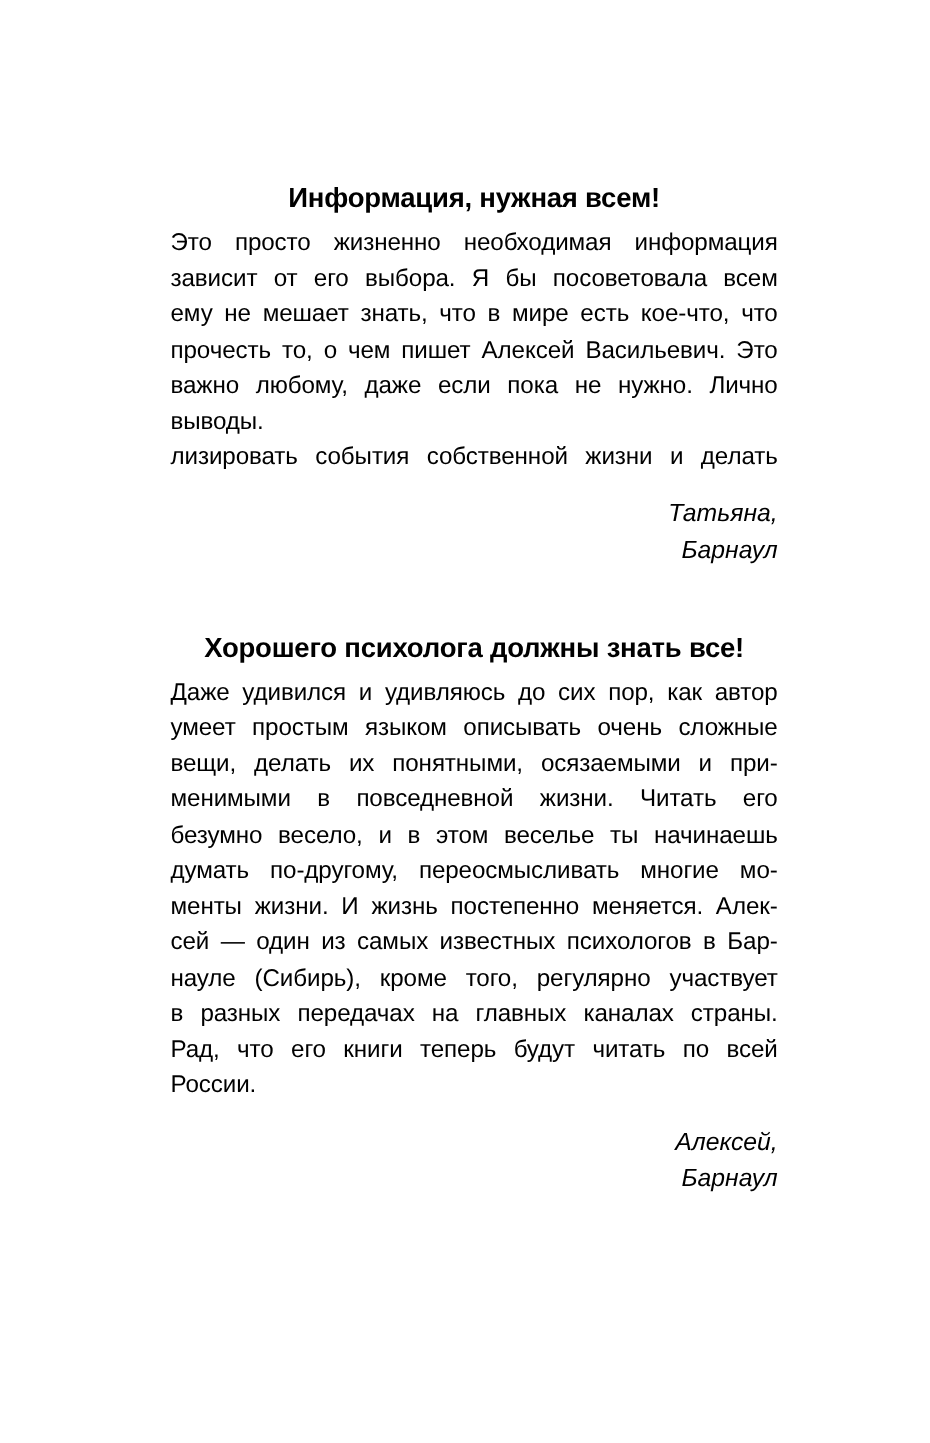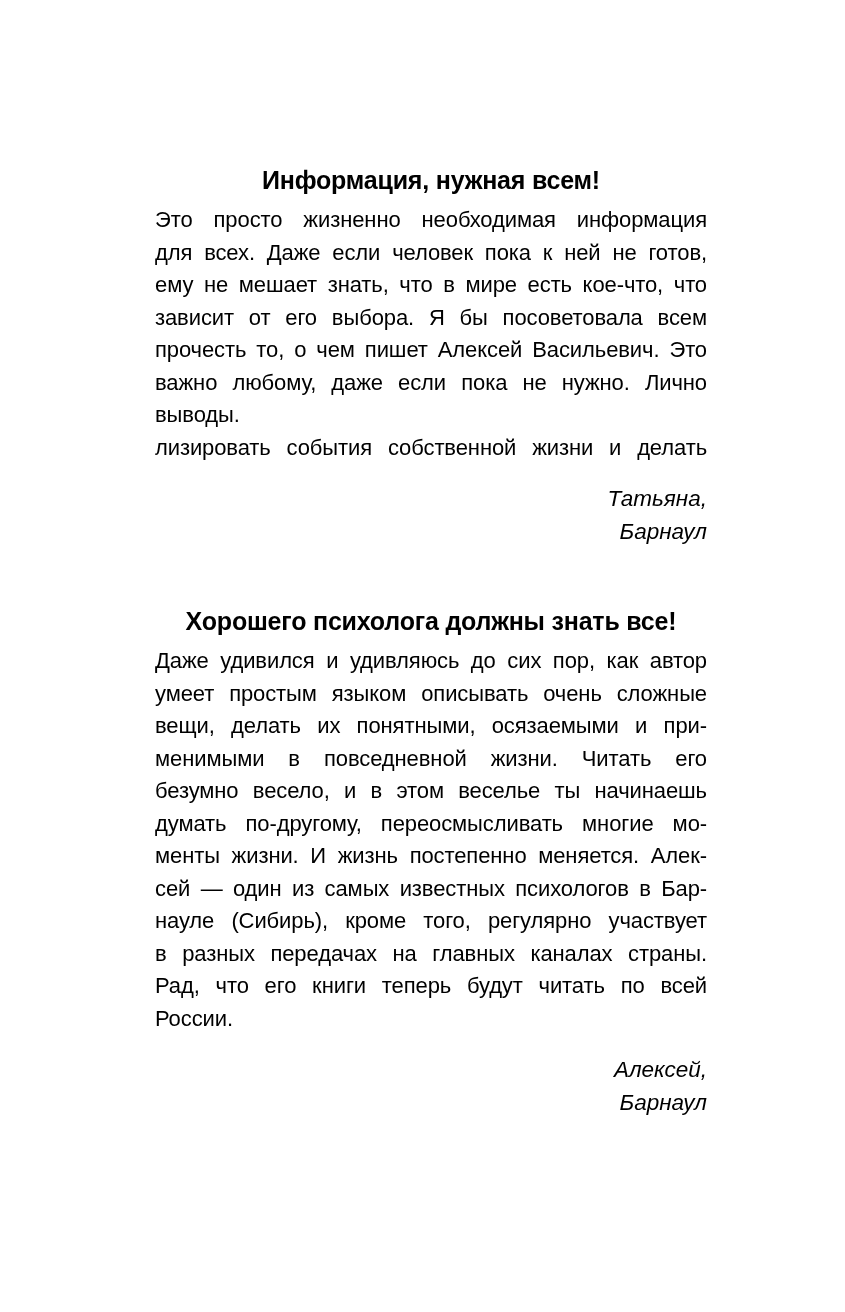--- a/index.html
+++ b/index.html
@@ -56,23 +56,22 @@
 </style>
 </head>
 <body>
 
 <div class="page">
 
   <section class="review">
     <h2 class="review-title">Информация, нужная всем!</h2>
     <div class="review-body">
       <div class="body-line">Это просто жизненно необходимая информация</div>
-      <div class="body-line">для всех. Даже если человек пока к ней не готов,</div>
+      <div class="body-line">зависит от его выбора. Я бы посоветовала всем</div>
       <div class="body-line">ему не мешает знать, что в мире есть кое-что, что</div>
-      <div class="body-line">зависит от его выбора. Я бы посоветовала всем</div>
       <div class="body-line">прочесть то, о чем пишет Алексей Васильевич. Это</div>
       <div class="body-line">важно любому, даже если пока не нужно. Лично</div>
       <div class="body-line last">выводы.</div>
       <div class="body-line">лизировать события собственной жизни и делать</div>
     </div>
     <div class="signature">
       <div class="sig-line">Татьяна,</div>
       <div class="sig-line">Барнаул</div>
     </div>
   </section>

